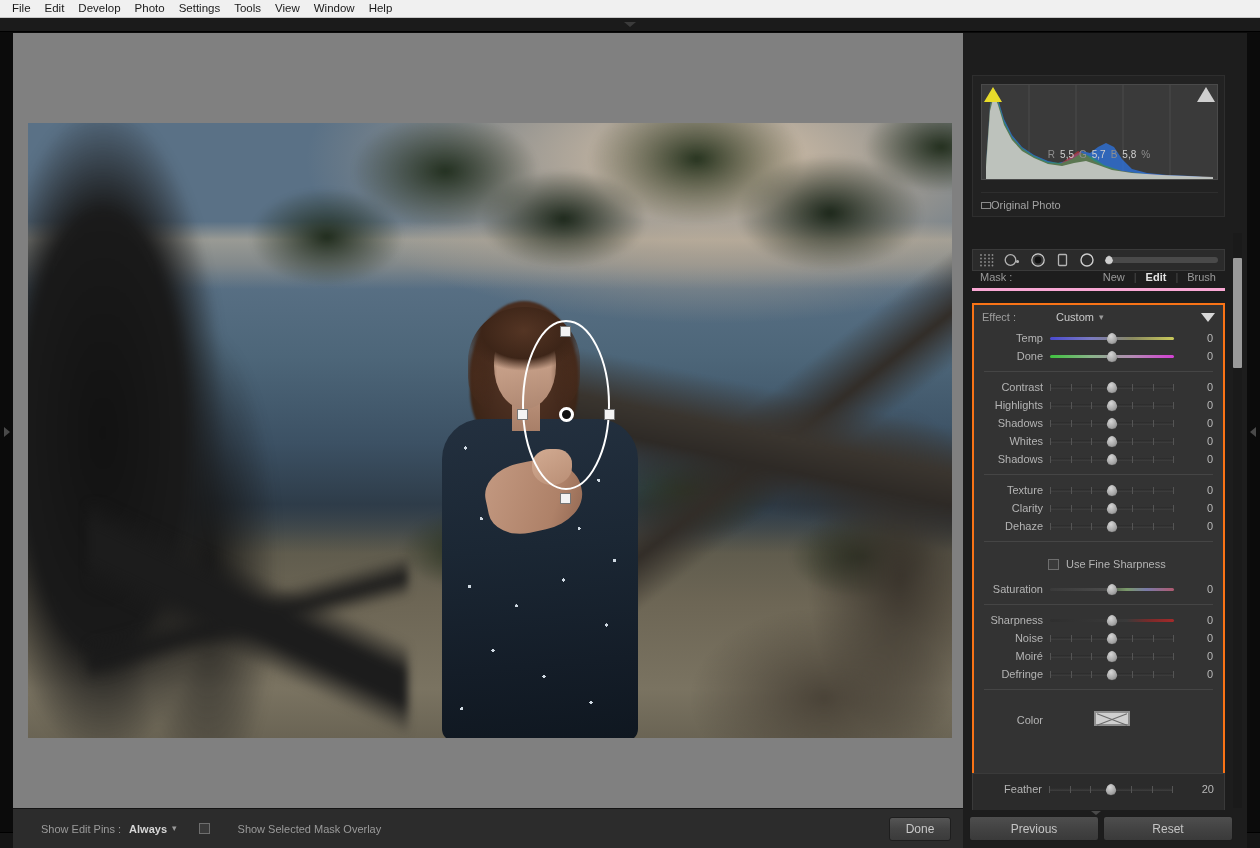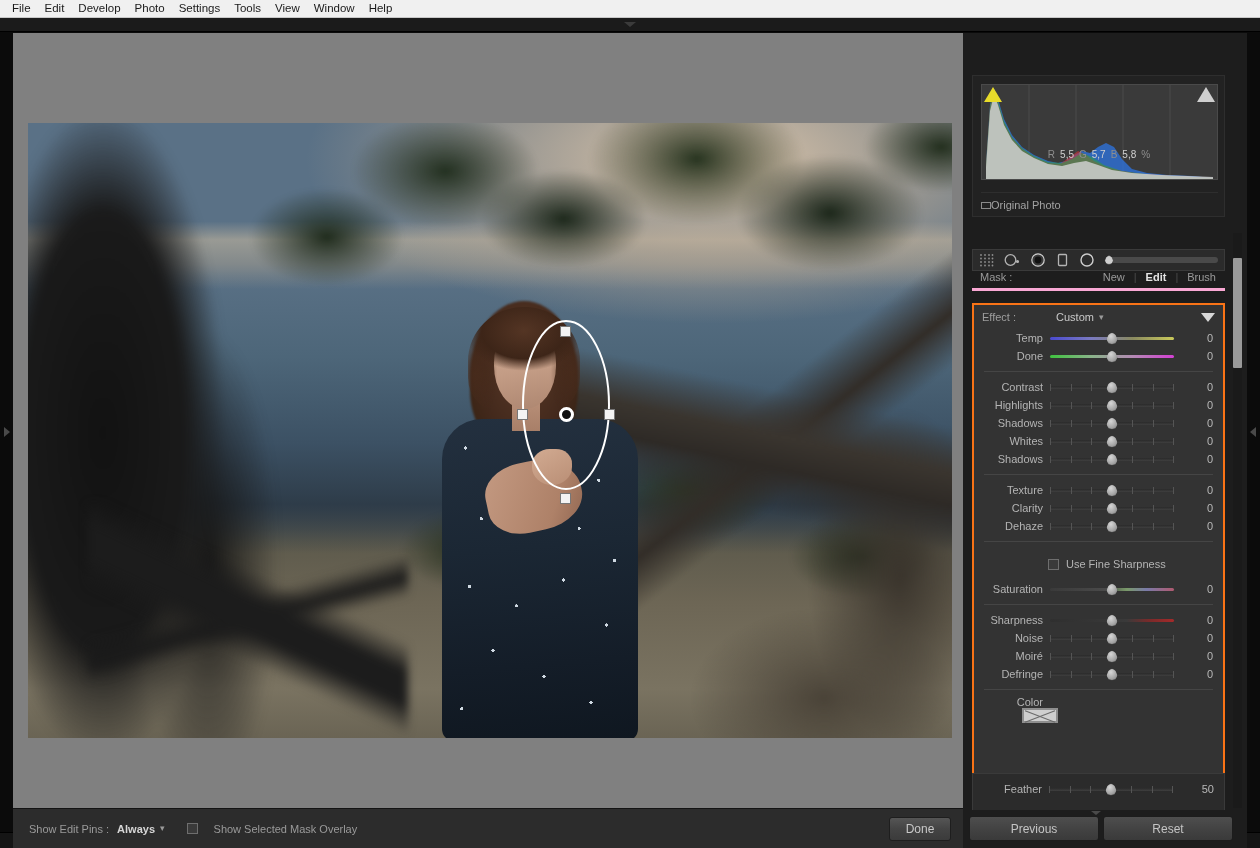--- a/index.html
+++ b/index.html
@@ -226,21 +226,21 @@
   }
 
   
   #toolbar {
     position: absolute; left: 13px; top: 790px;
     width: 950px; height: 40px;
     background: #2c2c2c;
     border-top: 1px solid #141414;
     display: flex; align-items: center;
   }
-  #toolbar .lbl { font-size: 11px; color: #9a9a9a; margin-left: 16px; }
+  #toolbar .lbl { font-size: 11px; color: #9a9a9a; margin-left: 28px; }
   #toolbar .val { font-size: 11px; color: #d6d6d6; font-weight: bold; margin-left: 8px; }
   .dbl-arrow {
     display: inline-block; margin-left: 5px; color: #9a9a9a;
     font-size: 9px; line-height: 9px; letter-spacing: 0;
   }
   .chk {
     width: 11px; height: 11px; border: 1px solid #6e6e6e;
     background: #3a3a3a; display: inline-block; vertical-align: middle;
   }
   #done-btn {
@@ -384,21 +384,21 @@
     margin-left: auto; width: 42px; text-align: right;
     font-size: 11px; color: #b8b8b8; padding-right: 6px; white-space: nowrap;
   }
   .divider { height: 1px; background: #454545; margin: 6px 10px; }
   .gap-sm { height: 6px; }
   .checkrow {
     height: 20px; display: flex; align-items: center; gap: 7px;
     padding-left: 74px; font-size: 11px; color: #b4b4b4;
   }
   .color-row {
-    height: 30px; display: flex; align-items: flex-start; padding: 0 4px; flex-direction: column;
+    height: 30px; display: flex; align-items: flex-end; padding: 0 4px;
   }
   .color-row .c-lbl { width: 72px; text-align: right; font-size: 11px; color: #b4b4b4; padding-right: 7px; }
   #color-swatch {
     margin-left: 44px; width: 36px; height: 15px;
     background: #cfcfcf; border: 2px solid #8e8e8e; position: relative;
   }
   #color-swatch::before, #color-swatch::after {
     content: ""; position: absolute; left: 0; top: 50%; width: 100%; height: 1px;
     background: #6a6a6a; transform-origin: center;
   }
@@ -761,21 +761,21 @@
       </div>
     </div>
 
     <div id="feather-box">
       <div class="slider-row" style="margin-top:6px;">
         <span class="s-label">Feather</span>
         <span class="track-wrap">
           <span class="track ticks"></span>
           <span class="knob" style="left:50%"></span>
         </span>
-        <span class="s-value">50</span>
+        <span class="s-value">20</span>
       </div>
     </div>
   </div>
 
   <div id="panel-scrollbar">
     <div class="thumb"></div>
   </div>
 
   <div id="panel-bottom">
     <div class="caret"></div>

